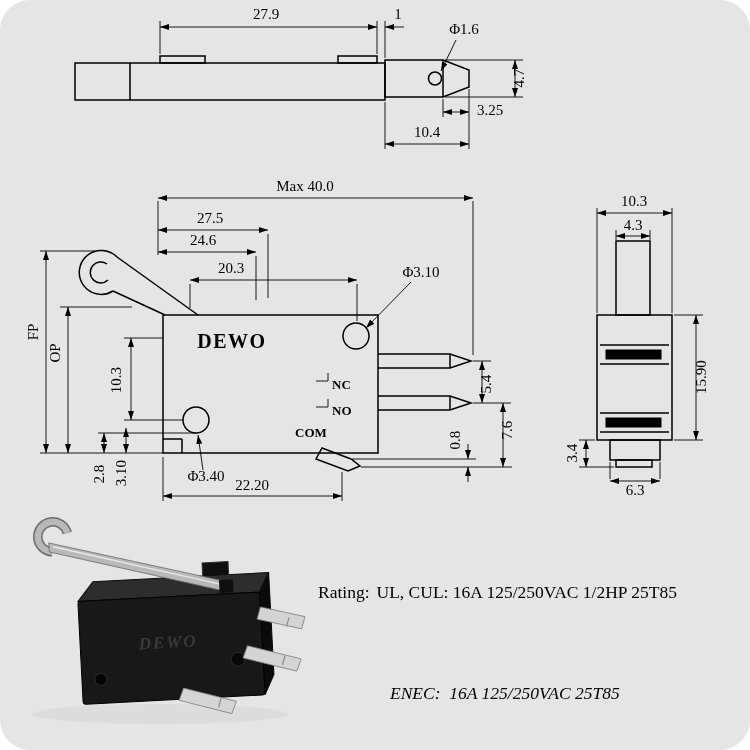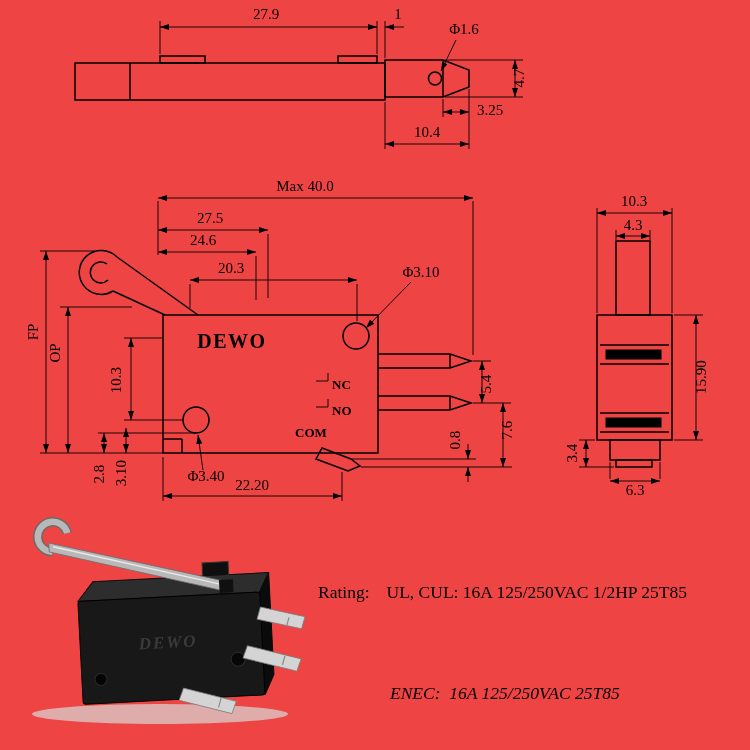--- a/index.html
+++ b/index.html
@@ -1,30 +1,30 @@
 <!DOCTYPE html>
 <html><head>
 <meta charset="utf-8">
 <style>
   html,body{margin:0;padding:0;background:#fff;}
-  .canvas{position:relative;width:750px;height:750px;background:#ef4444;overflow:hidden;
-          font-family:"Liberation Serif",serif;}
+  .canvas{position:relative;width:750px;height:750px;background:#e5e5e5;overflow:hidden;
+          font-family:"Liberation Serif",serif;border-radius:30px;}
   .canvas > svg{position:absolute;left:0;top:0;}
   svg text{font-family:"Liberation Serif",serif;font-size:15px;fill:#000;}
   .mid{text-anchor:middle;}
   .brand{font-size:20px;font-weight:bold;letter-spacing:1.5px;}
   .pin{font-size:13px;font-weight:bold;}
   .photo-brand{font-size:17px;font-weight:bold;font-style:italic;fill:#3a3a3a;letter-spacing:2px;text-anchor:middle;}
   g.outline > *{fill:none;stroke:#000;stroke-width:1.5;stroke-linejoin:miter;}
   g.dims line, g.dims polyline{fill:none;stroke:#000;stroke-width:0.9;}
   .fillblk{fill:#000;stroke:#000;}
   .specs{position:absolute;left:318px;top:509px;width:432px;font-size:17.5px;line-height:33.5px;
          color:#000;white-space:pre;}
   .specs .ind{padding-left:72px;font-style:italic;}
-  .rv{margin-left:17px;}
+  .rv{margin-left:7px;}
 </style>
 </head>
 <body>
 
 <div class="canvas">
 
 <svg width="750" height="750" viewBox="0 0 750 750">
   <defs>
     <marker id="aE" markerWidth="10" markerHeight="8" refX="9" refY="3" orient="auto" markerUnits="userSpaceOnUse">
       <path d="M0,0 L9,3 L0,6 Z" fill="#000"></path>

